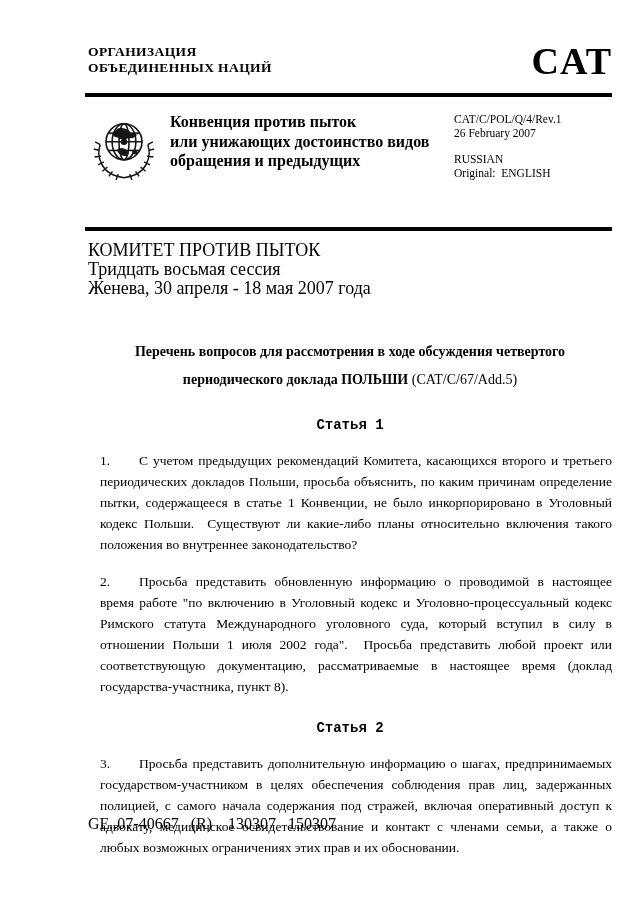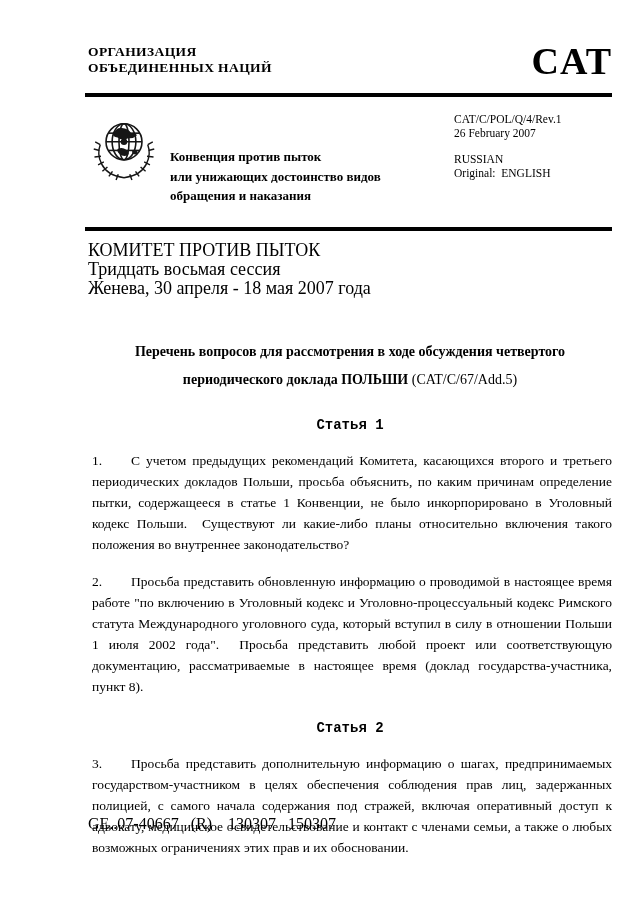--- a/index.html
+++ b/index.html
@@ -57,24 +57,23 @@
     margin-top: 13px;
     min-height: 100px;
   }
   .emblem-wrap {
     flex: 0 0 74px;
   }
   .conv-title {
     flex: 0 0 278px;
     margin-left: 8px;
     font-weight: bold;
-    font-size: 13px;
+    font-size: 16px;
     line-height: 19.5px;
     padding-top: 2px;
-    margin-top: 35px;
   }
   .info-block {
     margin-left: auto;
     width: 158px;
     font-size: 11.5px;
     line-height: 14px;
     padding-top: 2px;
   }
   .info-group { margin-bottom: 12px; }
   .info-line { white-space: pre; }
@@ -99,21 +98,21 @@
   
   .section-heading {
     margin-top: 22px;
     text-align: center;
     font-weight: bold;
     font-size: 14px;
     line-height: 18px;
     font-family: Liberation Mono, monospace;
   }
   .para {
-    margin: 16px 0 0 4px;
+    margin: 16px 0 0 12px;
     font-size: 13.5px;
     line-height: 21px;
     text-align: justify;
   }
   .pnum {
     display: inline-block;
     width: 39px;
   }
   .ptext { white-space: pre-wrap; }
 
@@ -162,21 +161,21 @@
             <path d="M50 88 q-23 -3 -31 -19 q-7 -14 -2 -27"></path>
             <path d="M50 88 q23 -3 31 -19 q7 -14 2 -27"></path>
             <path d="M17 42 l-7 -4 M16 50 l-8 -2 M18 58 l-9 1 M22 66 l-8 4 M27 73 l-7 6 M34 79 l-5 7 M42 83 l-3 8"></path>
             <path d="M83 42 l7 -4 M84 50 l8 -2 M82 58 l9 1 M78 66 l8 4 M73 73 l7 6 M66 79 l5 7 M58 83 l3 8"></path>
           </g>
         </svg>
       </div>
       <div class="conv-title">
         <div>Конвенция против пыток</div>
         <div>или унижающих достоинство видов</div>
-        <div>обращения и наказания</div>
+        <div>обращения и предыдущих</div>
       </div>
       <div class="info-block">
         <div class="info-group">
           <div class="info-line">CAT/C/POL/Q/4/Rev.1</div>
           <div class="info-line">26 February 2007</div>
         </div>
         <div class="info-group">
           <div class="info-line">RUSSIAN</div>
           <div class="info-line">Original:  ENGLISH</div>
         </div>

